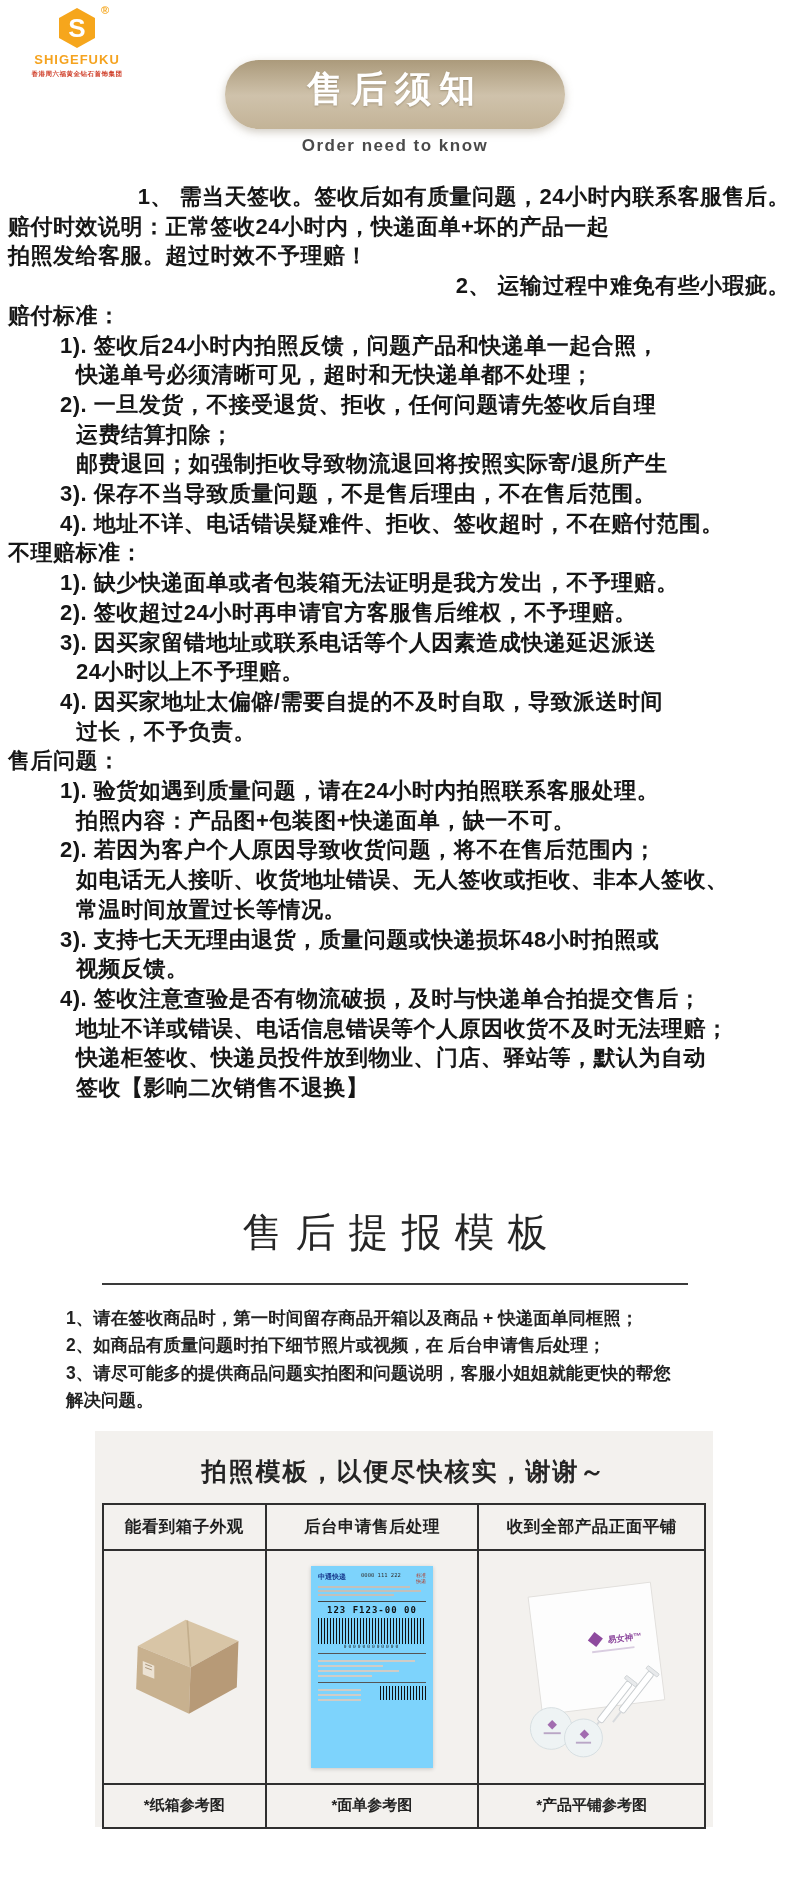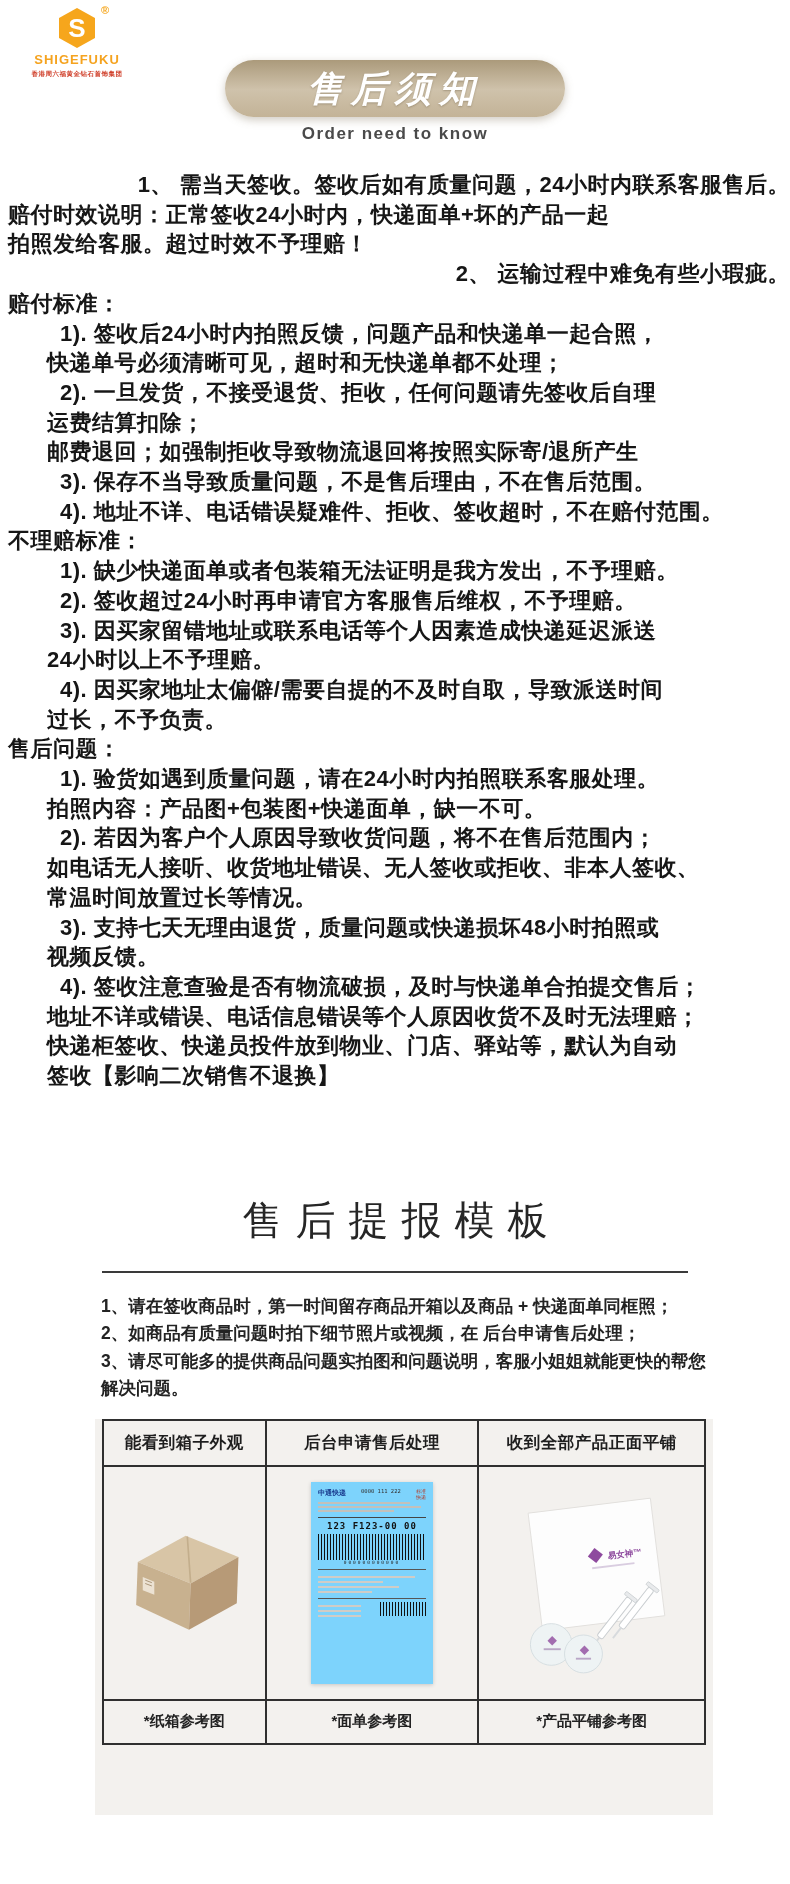--- a/index.html
+++ b/index.html
@@ -12,40 +12,40 @@
   .hex{width:36px;height:40px;background:#f6a61c;margin:0 auto;
        clip-path:polygon(50% 0,100% 25%,100% 75%,50% 100%,0 75%,0 25%);
        display:flex;align-items:center;justify-content:center;}
   .hex-s{color:#ffffff;font-size:26px;font-weight:bold;line-height:1;}
   .reg{position:absolute;top:-4px;right:-14px;font-size:11px;color:#f6a61c;font-weight:bold;}
   .brand-name{margin-top:4px;font-size:13px;font-weight:bold;color:#f5a31f;letter-spacing:1px;}
   .brand-sub{margin-top:3px;font-size:6.5px;color:#d0402b;letter-spacing:.5px;white-space:nowrap;font-weight:bold;}
 
   
   .banner-wrap{padding-top:60px;text-align:center;}
-  .banner-pill{display:inline-block;width:340px;height:57px;line-height:57px;border-radius:34px;
+  .banner-pill{display:inline-block;width:340px;height:69px;line-height:57px;border-radius:34px;
       background:linear-gradient(180deg,#ab9a7b 0%,#cfc2ab 52%,#c3b397 100%);
-      box-shadow:0 3px 8px rgba(120,105,80,.35);font-style:italic;}
+      box-shadow:0 3px 8px rgba(120,105,80,.35);}
   .banner-pill span{color:#ffffff;font-size:36px;font-weight:bold;letter-spacing:8px;text-indent:8px;
       text-shadow:0 1px 2px rgba(90,75,50,.35);}
   .banner-sub{margin-top:7px;font-size:17px;font-weight:bold;color:#4a4a4a;letter-spacing:1.5px;}
 
   
   .notice{margin-top:26px;}
   .ln{font-size:22px;font-weight:600;line-height:29.7px;white-space:nowrap;letter-spacing:.5px;color:#161616;}
   .ind-a{margin-left:26px;text-align:right;}
   .ind-b{margin-left:8px;}
   .ind-c{margin-left:60px;}
-  .ind-d{margin-left:47px;}
+  .ind-d{margin-left:76px;}
 
   
   .tpl-title{margin:104px 0 0 0;text-align:center;font-size:40px;font-weight:500;color:#262626;
       letter-spacing:13px;text-indent:13px;line-height:50px;}
   .tpl-rule{width:586px;height:2px;background:#3a3a3a;margin:26px auto 0;}
-  .tpl-items{margin:20px 0 0 101px;width:615px;}
+  .tpl-items{margin:20px 0 0 66px;width:615px;}
   .tpl-item{font-size:17.5px;font-weight:600;line-height:27.5px;color:#232323;}
 
   
   .photo-panel{margin:16px 0 0 95px;width:618px;height:396px;background:#f3f1ee;}
   .panel-title{margin:0;padding-top:24px;text-align:center;font-size:25px;font-weight:bold;
       color:#242424;letter-spacing:2px;line-height:32px;}
   table.photo-table{border-collapse:collapse;margin:16px auto 0;table-layout:fixed;width:604px;}
   .photo-table th,.photo-table td{border:2px solid #2f2f2f;text-align:center;vertical-align:middle;padding:0;}
   .photo-table th{height:44px;font-size:16.5px;font-weight:bold;color:#1e1e1e;letter-spacing:.5px;}
   .photo-table td.img-cell{height:232px;}
@@ -133,20 +133,21 @@
 
   <h2 class="tpl-title">售后提报模板</h2>
   <div class="tpl-rule"></div>
   <div class="tpl-items" id="tpl-items">
       <div class="tpl-item">1、请在签收商品时，第一时间留存商品开箱以及商品 + 快递面单同框照；</div>
       <div class="tpl-item">2、如商品有质量问题时拍下细节照片或视频，在 后台申请售后处理；</div>
       <div class="tpl-item">3、请尽可能多的提供商品问题实拍图和问题说明，客服小姐姐就能更快的帮您解决问题。</div>
     </div>
 
   <div class="photo-panel">
+    <h3 class="panel-title">拍照模板，以便尽快核实，谢谢～</h3>
     <table class="photo-table">
       <colgroup>
           <col style="width:142px">
           <col style="width:186px">
           <col style="width:198px">
         </colgroup>
       <tbody>
           <tr>
         <th>能看到箱子外观</th>
         <th>后台申请售后处理</th>

